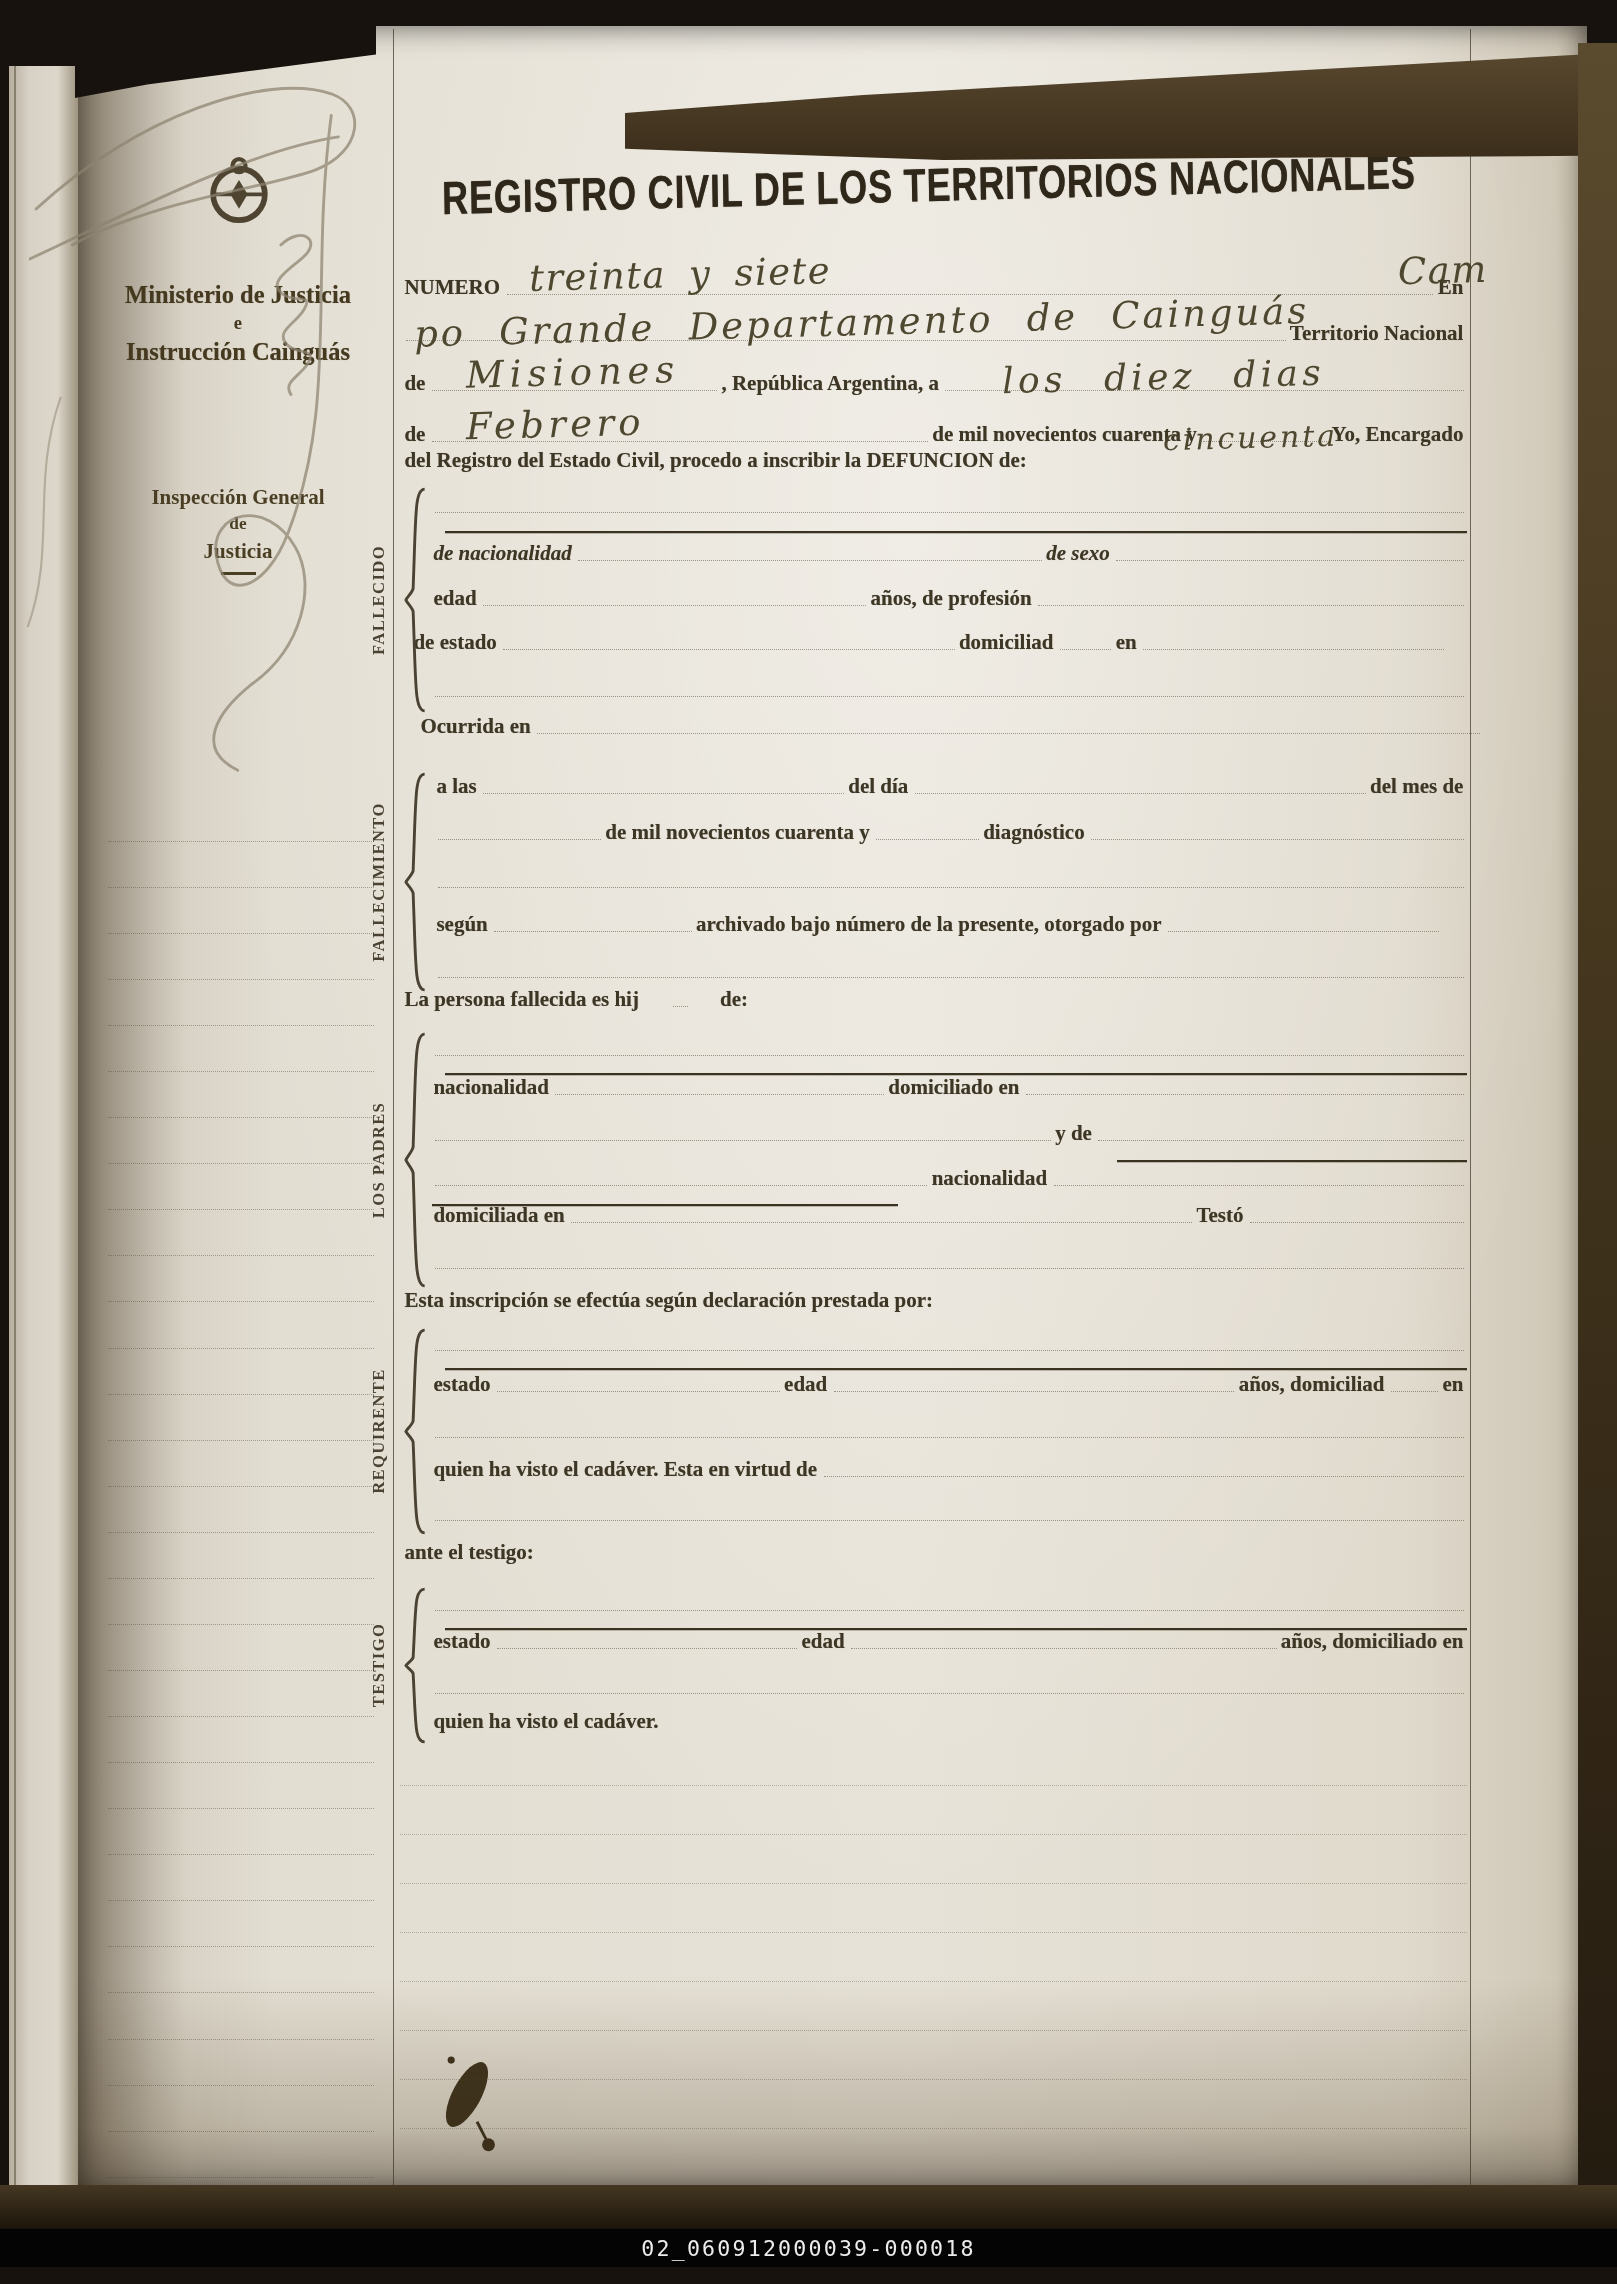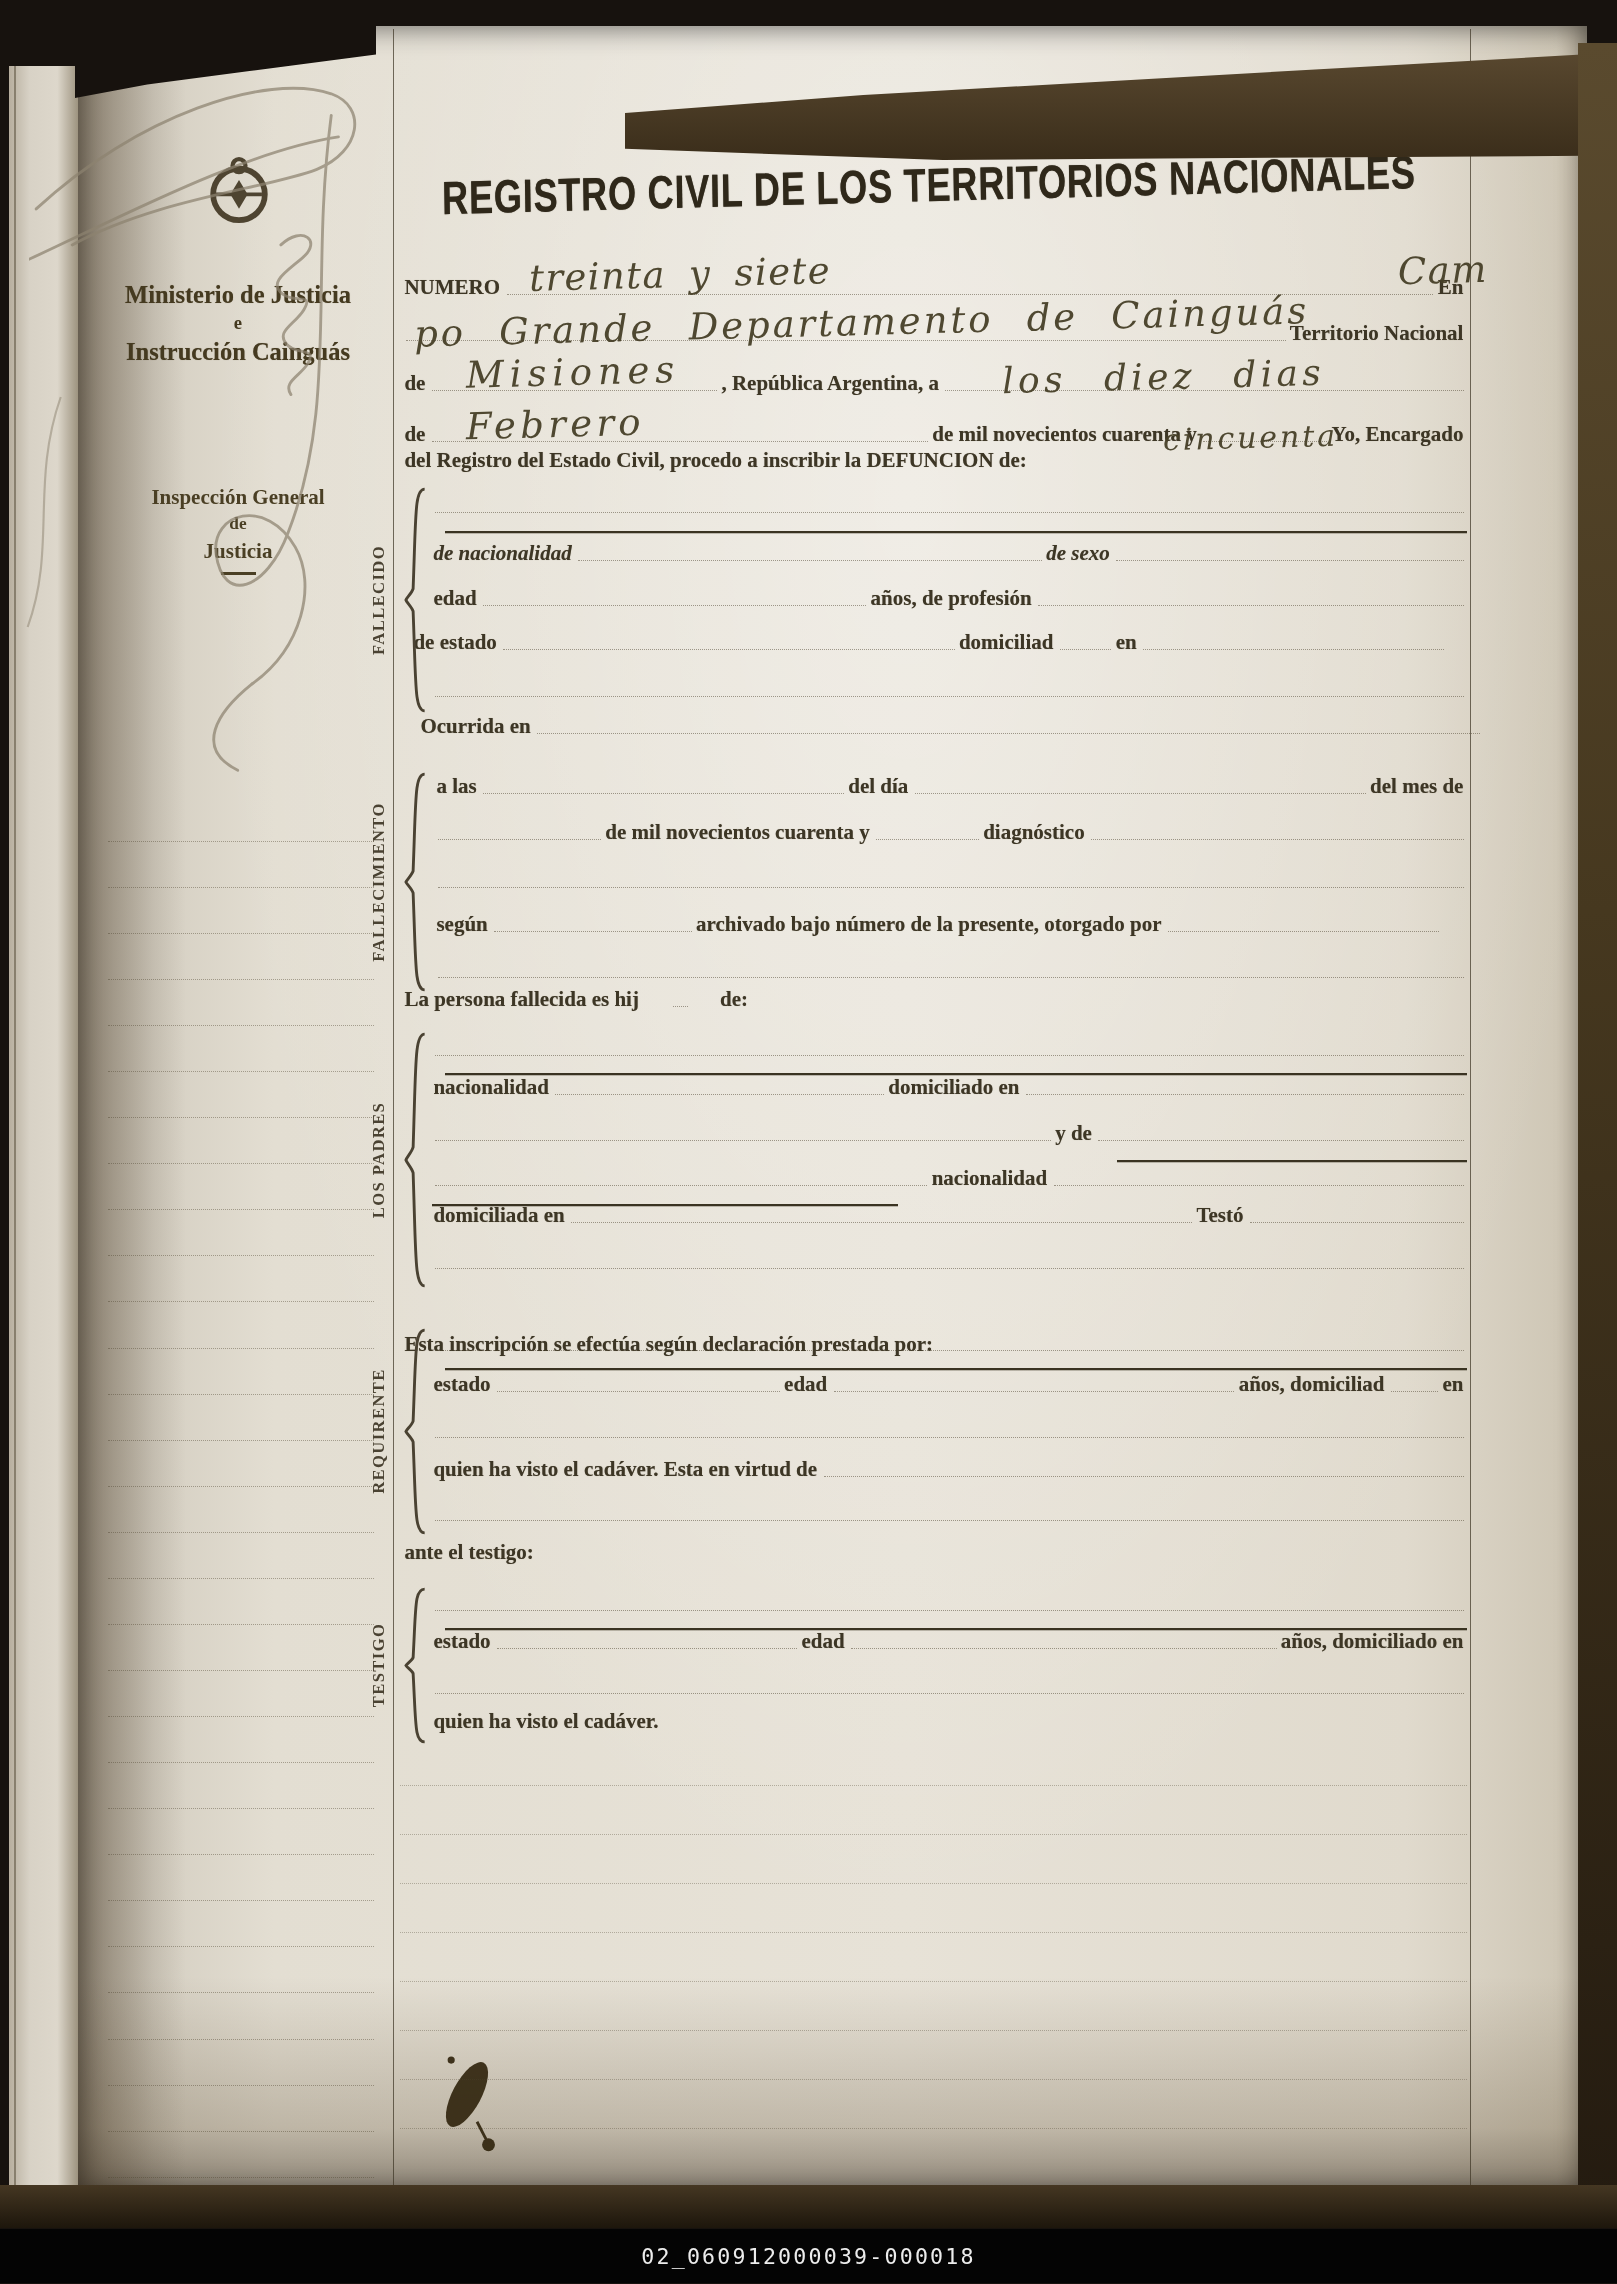--- a/index.html
+++ b/index.html
@@ -22,21 +22,21 @@
   
   #corner-tl{position:absolute;left:75px;top:23px;width:301px;height:75px;background:#17120e;
     clip-path:polygon(0 0,100% 0,100% 42%,58% 64%,24% 82%,0 100%);}
   #band-tr{position:absolute;left:625px;top:48px;width:993px;height:112px;
     background:linear-gradient(180deg,#5a4930,#3a2d1a);
     clip-path:polygon(0 58%,24% 42%,100% 4%,100% 96%,32% 100%,0 90%);}
   #edge-r{position:absolute;left:1578px;top:43px;width:40px;height:2167px;
     background:linear-gradient(180deg,#5a4a2e 0,#46381f 40%,#241b10 100%);}
   #strip-bottom{position:absolute;left:0;top:2185px;width:1617px;height:43px;
     background:linear-gradient(180deg,#453722,#1d160c);}
-  #band-bottom{position:absolute;left:0;top:2229px;width:1617px;height:54px;background:#040404;
+  #band-bottom{position:absolute;left:0;top:2229px;width:1617px;height:38px;background:#040404;
     display:flex;align-items:center;justify-content:center;}
   #band-bottom span{font:400 21.6px "DejaVu Sans Mono",monospace;color:#ececec;letter-spacing:2.2px;}
   
   #ministry{position:absolute;left:101px;top:279px;width:274px;text-align:center;color:#453a20;}
   #ministry .l1,#ministry .l3{font:700 24.5px "Liberation Serif",serif;line-height:32px;text-shadow:0 0 0.7px rgba(69,58,32,.6);}
   #ministry .l2{font:700 18.7px "Liberation Serif",serif;line-height:24.5px;}
   #inspect{position:absolute;left:101px;top:481px;width:274px;text-align:center;color:#4a3f24;}
   #inspect .l4,#inspect .l6{font:700 21px "Liberation Serif",serif;line-height:32px;}
   #inspect .l5{font:700 17.3px "Liberation Serif",serif;line-height:21.6px;}
   #inspect .dash{width:35px;height:2.2px;background:#4a3f24;margin:5.8px auto 0;}
@@ -237,21 +237,21 @@
     </div>
     <div class="row" style="left: 432px; top: 1199px; width: 1035px;">
       <span class="lbl">domiciliada en</span>
       <span class="dots" style="flex-grow: 1.45; min-width: 14.4px;"></span>
       <span class="lbl">Testó</span>
       <span class="dots" style="flex-grow: 0.5; min-width: 14.4px;"></span>
     </div>
     <div class="row" style="left: 432px; top: 1245px; width: 1035px;">
       <span class="dots" style="flex-grow: 1; min-width: 14.4px;"></span>
     </div>
-    <div class="row" style="left: 403px; top: 1284px; width: 828px; margin-top: 44px;">
+    <div class="row" style="left: 403px; top: 1284px; width: 828px;">
       <span class="lbl">Esta inscripción se efectúa según declaración prestada por:</span>
     </div>
     <div class="row" style="left: 432px; top: 1327px; width: 1035px;">
       <span class="dots" style="flex-grow: 1; min-width: 14.4px;"></span>
     </div>
     <div class="row" style="left: 432px; top: 1368px; width: 1035px;">
       <span class="lbl">estado</span>
       <span class="dots" style="flex-grow: 0.6; min-width: 14.4px;"></span>
       <span class="lbl">edad</span>
       <span class="dots" style="flex-grow: 0.85; min-width: 14.4px;"></span>

